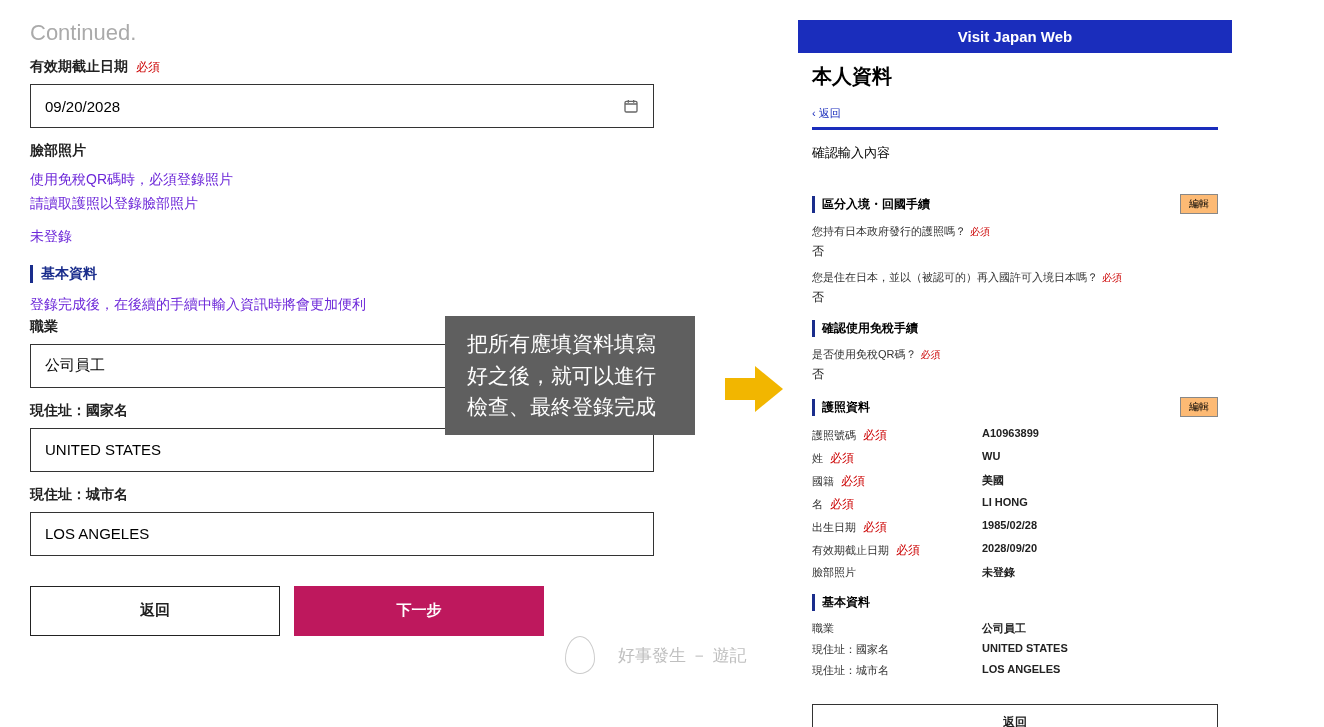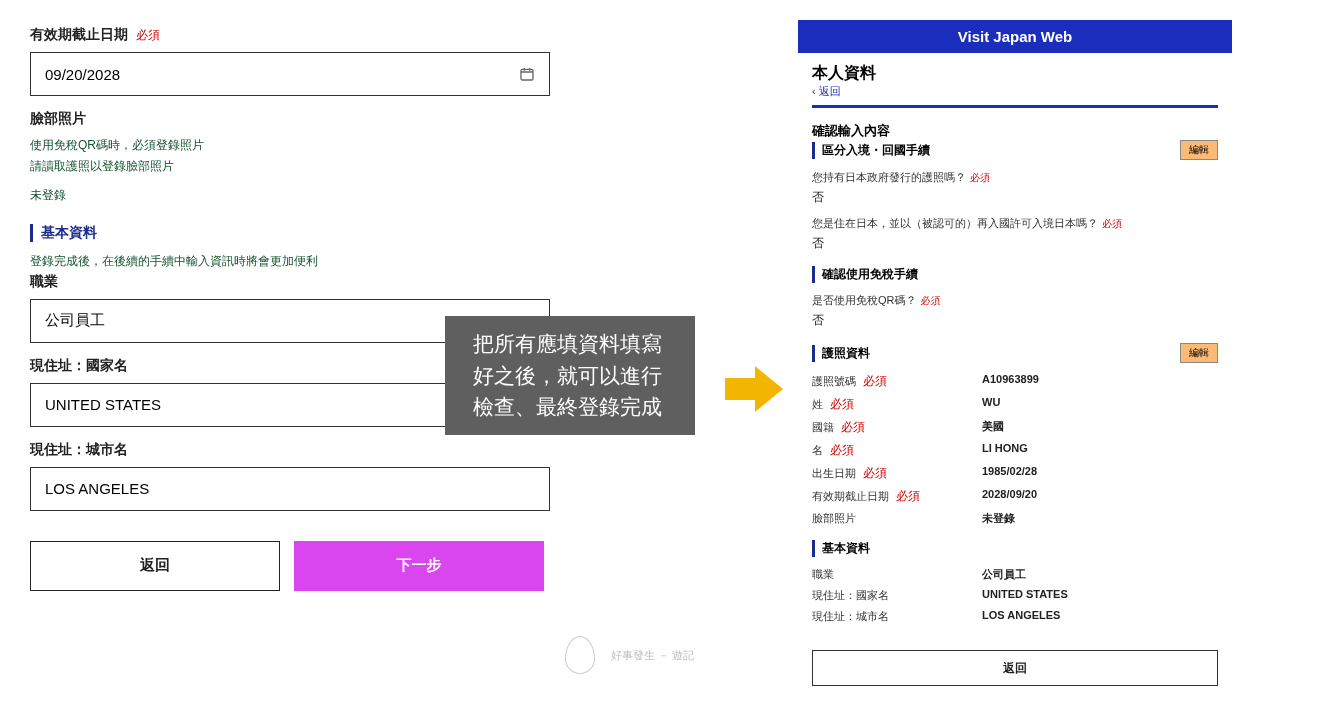--- a/index.html
+++ b/index.html
@@ -3,48 +3,48 @@
 <meta charset="utf-8">
 <style>
 * { margin: 0; padding: 0; box-sizing: border-box; font-family: Arial, "Microsoft JhengHei", sans-serif; }
 body { background: #fff; width: 1324px; height: 727px; position: relative; overflow: hidden; }
 
 
 .left-panel { position: absolute; left: 30px; top: 20px; width: 550px; }
 .continued { color: #aaa; font-size: 22px; font-weight: 400; margin-bottom: 12px; }
 .label { font-size: 14px; font-weight: bold; color: #222; margin-bottom: 8px; margin-top: 6px; }
 .required { color: #c00; font-size: 12px; font-weight: normal; margin-left: 4px; }
-.input-box { width: 520px; height: 44px; border: 1px solid #333; padding: 0 14px; font-size: 15px; display: flex; align-items: center; justify-content: space-between; margin-bottom: 14px; }
+.input-box { width: 624px; height: 44px; border: 1px solid #333; padding: 0 14px; font-size: 15px; display: flex; align-items: center; justify-content: space-between; margin-bottom: 14px; }
 .input-box .cal-icon { width: 16px; height: 16px; }
-.helper { font-size: 12px; color: #14532d; line-height: 1.6; margin-bottom: 2px; }
+.helper { font-size: 14px; color: #6d28d9; line-height: 1.6; margin-bottom: 2px; }
 .section-head { border-left: 3px solid #1a2d8c; padding-left: 8px; font-size: 14px; font-weight: bold; color: #1a2d8c; margin-top: 18px; margin-bottom: 10px; }
 .button-row { display: flex; gap: 14px; margin-top: 30px; }
 .btn { width: 250px; height: 50px; display: flex; align-items: center; justify-content: center; font-size: 15px; font-weight: bold; cursor: pointer; }
 .btn-outline { border: 1.5px solid #222; background: #fff; color: #222; }
-.btn-primary { background: #d946ef; color: #fff; border: none; }
-
-
-.overlay-box { position: absolute; left: 445px; top: 316px; width: 250px; background: #5f5f5f; color: #fff; padding: 12px 28px; font-size: 21px; line-height: 1.5; }
+.btn-primary { background: #be185d; color: #fff; border: none; }
+
+
+.overlay-box { position: absolute; left: 445px; top: 316px; width: 250px; background: #5f5f5f; color: #fff; padding: 12px 22px; font-size: 21px; line-height: 1.5; }
 .arrow-body { position: absolute; left: 725px; top: 378px; width: 32px; height: 22px; background: #f2b600; }
 .arrow-head { position: absolute; left: 755px; top: 366px; width: 0; height: 0; border-top: 23px solid transparent; border-bottom: 23px solid transparent; border-left: 28px solid #f2b600; }
 
-.watermark { position: absolute; left: 565px; top: 636px; display: flex; align-items: center; gap: 16px; color: #bfbfbf; font-size: 11px; }
+.watermark { position: absolute; left: 565px; top: 636px; display: flex; align-items: center; gap: 23px; color: #bfbfbf; font-size: 17px; }
 .watermark .peanut { width: 30px; height: 38px; border: 1.5px solid #ccc; border-radius: 50% 50% 50% 50% / 60% 60% 40% 40%; position: relative; }
 
 
 .right-panel { position: absolute; left: 798px; top: 20px; width: 434px; background: #fff; }
 .header-bar { background: #1a2dbc; color: #fff; text-align: center; padding: 8px 0; font-size: 15px; font-weight: bold; }
 .r-content { padding: 10px 14px 0 14px; }
-.r-title { font-weight: bold; font-size: 16px; margin-bottom: 0; }
+.r-title { font-weight: bold; font-size: 20px; margin-bottom: 16px; }
 .progress-row { display: flex; align-items: center; justify-content: space-between; font-size: 11px; margin-bottom: 6px; }
 .progress-left { color: #1a2dbc; cursor: pointer; }
 .progress-left::before { content: "‹ "; }
 .progress-center { flex: 1; text-align: center; color: #333; }
 .progress-bar { height: 3px; background: #1a2dbc; margin-bottom: 14px; }
-.confirm-title { font-size: 13px; font-weight: bold; margin-bottom: 0; }
+.confirm-title { font-size: 13px; font-weight: normal; margin-bottom: 32px; }
 .r-section { margin-bottom: 14px; }
 .r-section-head { display: flex; justify-content: space-between; align-items: center; margin-bottom: 10px; }
 .r-section-title { border-left: 3px solid #1a2d8c; padding-left: 7px; font-size: 12px; font-weight: bold; }
 .edit-btn { border: 1px solid #888; padding: 2px 8px; font-size: 10px; background: #fdba74; cursor: pointer; }
 .qa { margin-bottom: 10px; }
 .q { font-size: 11px; color: #333; margin-bottom: 4px; }
 .q .required { font-size: 10px; }
 .a { font-size: 12px; color: #222; }
 .kv-row { display: flex; font-size: 11px; margin-bottom: 6px; }
 .kv-label { width: 170px; color: #333; }
@@ -52,20 +52,21 @@
 .r-button-row { display: flex; gap: 10px; padding: 12px 14px 14px 14px; }
 .r-btn { flex: 1; height: 36px; display: flex; align-items: center; justify-content: center; font-size: 12px; font-weight: bold; cursor: pointer; }
 .r-btn-outline { border: 1px solid #333; background: #fff; color: #222; }
 .r-btn-primary { background: #0e1d66; color: #fff; position: relative; }
 .cursor-icon { position: absolute; right: 40px; bottom: -2px; width: 14px; height: 18px; }
 </style>
 </head>
 <body>
 
 <div class="left-panel">
+  <div class="continued">Continued.</div>
 
   <div class="label">
     <span>有效期截止日期</span>
     <span class="required">必須</span>
   </div>
   <div class="input-box">
     <span>09/20/2028</span>
     <svg class="cal-icon" viewBox="0 0 24 24" fill="none" stroke="#666" stroke-width="2">
         <rect x="3" y="5" width="18" height="16" rx="2"></rect>
         <path d="M3 9h18M8 3v4M16 3v4"></path>

